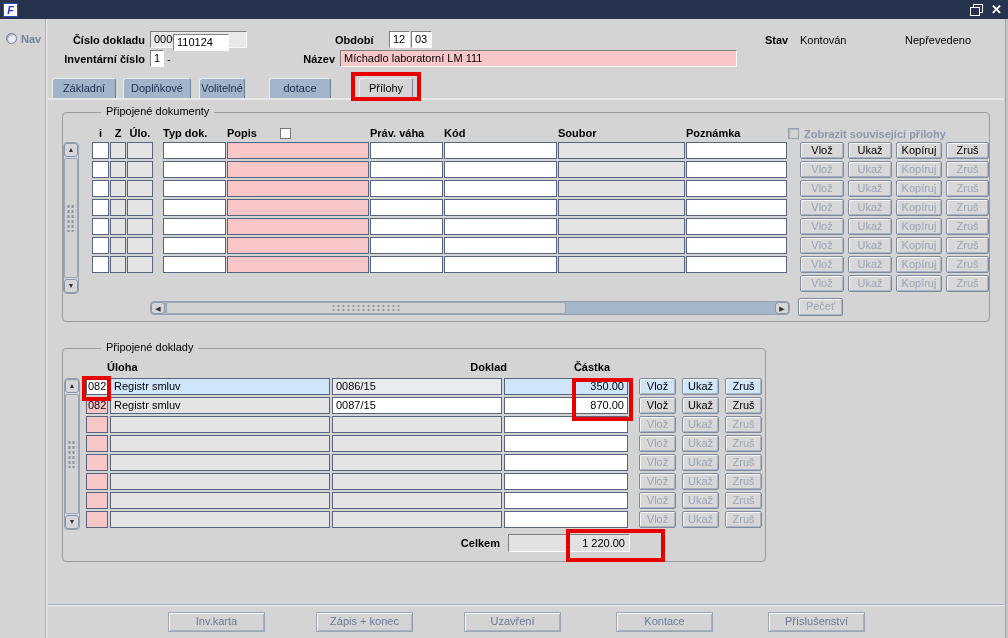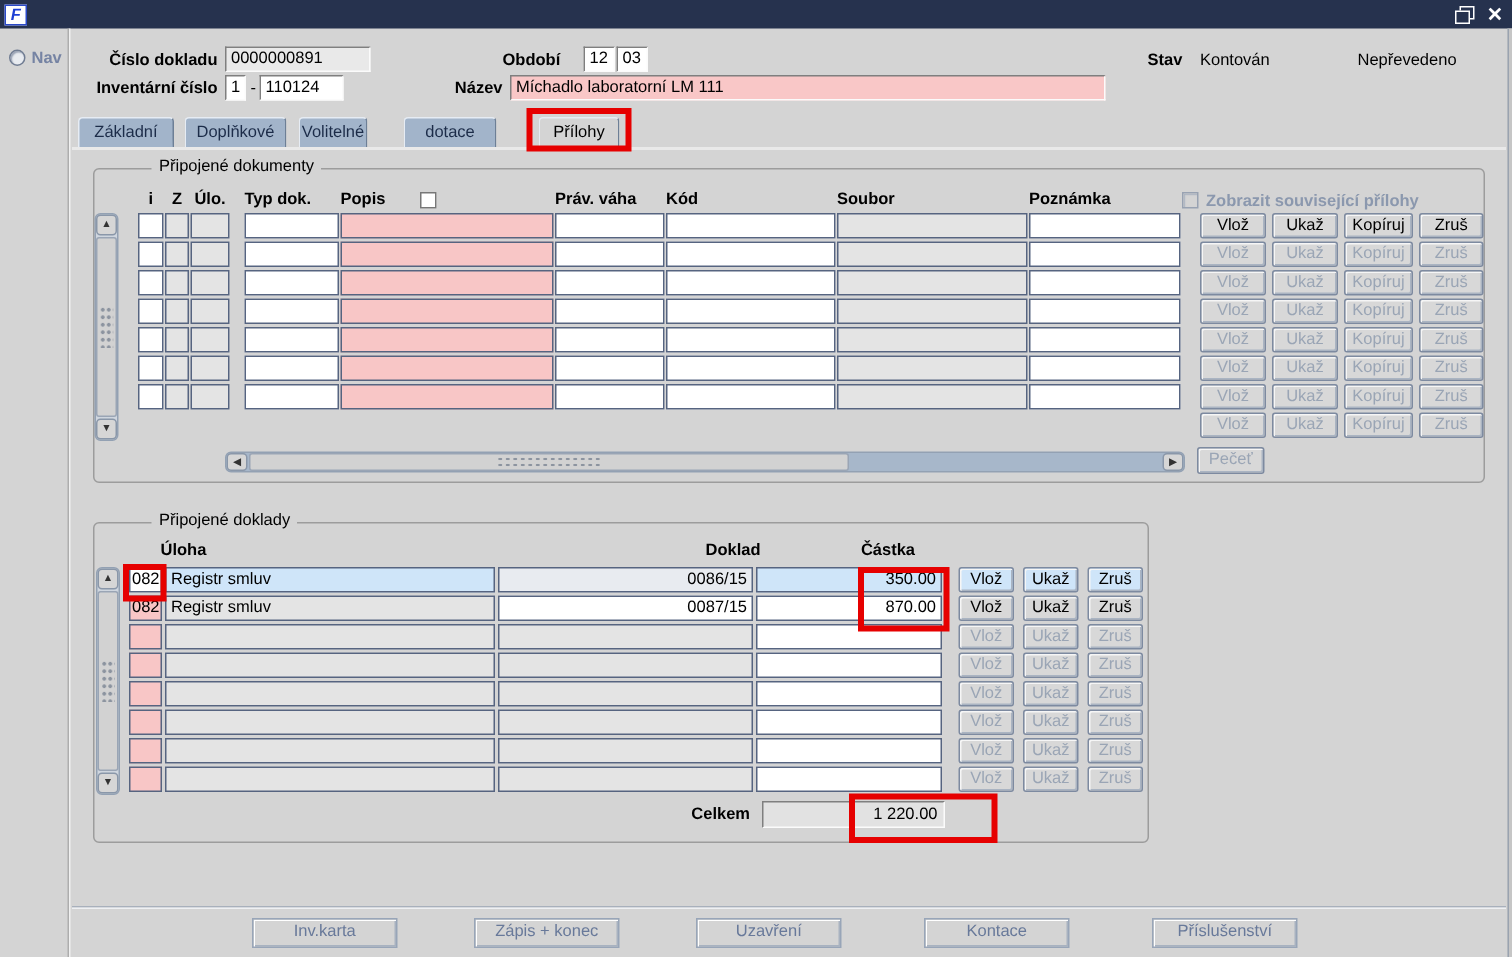--- a/index.html
+++ b/index.html
@@ -74,21 +74,21 @@
   .c-kod  { width:113px; margin-right:1px; }
   .c-soubor{ width:127px; margin-right:1px; }
   .c-pozn { width:101px; }
   #doc-rows .c-z, #doc-rows .c-ulo, #doc-rows .c-soubor { background:#e4e4e4; }
   #doc-rows .c-popis { background:#f8c6c6; }
   #doc-rows .selected .cell { background:#cfe5f9; }
   #doc-rows .selected .c-ulo { background:#fff; }
   
   .c-code { width:22px; margin-right:2px; text-align:center; padding:0 1px; }
   .c-desc { width:220px; margin-right:2px; }
-  .c-dokl { width:170px; margin-right:2px; text-align:right; }
+  .c-dokl { width:170px; margin-right:2px; text-align:left; }
   .c-amt  { width:124px; text-align:right; }
   #rec-rows .c-code { background:#f8c6c6; }
   #rec-rows .c-desc, #rec-rows .c-dokl { background:#e4e4e4; }
   #rec-rows .selected .c-code { background:#fff; }
   #rec-rows .selected .c-desc, #rec-rows .selected .c-amt { background:#cfe5f9; }
   #rec-rows .selected .c-dokl { background:#e8ebf0; }
   #rec-rows .filled .c-dokl, #rec-rows .filled .c-amt { background:#fff; }
 
   
   .gbtn { height:17px; line-height:14px; text-align:center; background:#d8d8d8; color:#000;
@@ -161,21 +161,21 @@
   <div class="flabel" style="left:335px;top:34px;width:50px;">Období</div>
   <div class="ffield white" style="left:389px;top:31px;width:21px">12</div>
   <div class="ffield white" style="left:411px;top:31px;width:21px">03</div>
   <div class="flabel" style="left:765px;top:34px">Stav</div>
   <div class="fval" style="left:800px;top:34px">Kontován</div>
   <div class="fval" style="left:905px;top:34px">Nepřevedeno</div>
 
   <div class="flabel" style="left:30px;top:53px;width:115px;text-align:right">Inventární číslo</div>
   <div class="ffield white" style="left:150px;top:50px;width:14px">1</div>
   <div class="fval" style="left:167px;top:53px">-</div>
-  <div class="ffield white" style="left:173px;top:50px;width:56px">110124</div>
+  <div class="ffield white" style="left:173px;top:34px;width:56px">110124</div>
   <div class="flabel" style="left:295px;top:53px;width:40px;text-align:right">Název</div>
   <div class="ffield pink" style="left:340px;top:50px;width:397px">Míchadlo laboratorní LM 111</div>
 
   <div class="tab" style="left:52px;width:64px">Základní</div>
   <div class="tab" style="left:123px;width:68px">Doplňkové</div>
   <div class="tab" style="left:199px;width:46px">Volitelné</div>
   <div class="tab" style="left:269px;width:62px">dotace</div>
   <div class="tab active" style="left:359px;width:54px">Přílohy</div>
   <div class="panel-top"></div>
 

